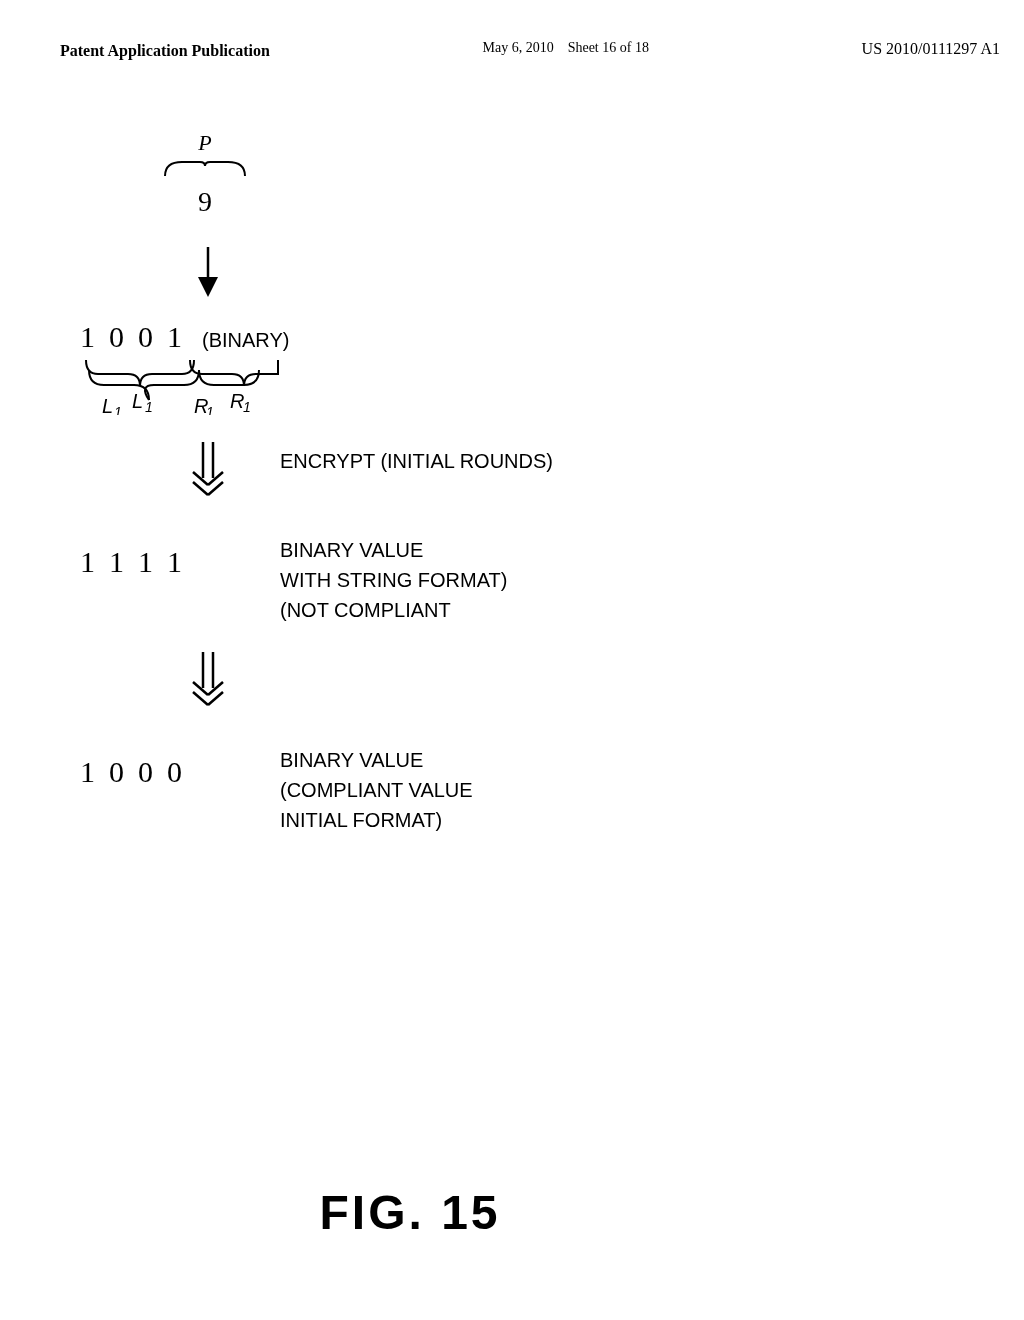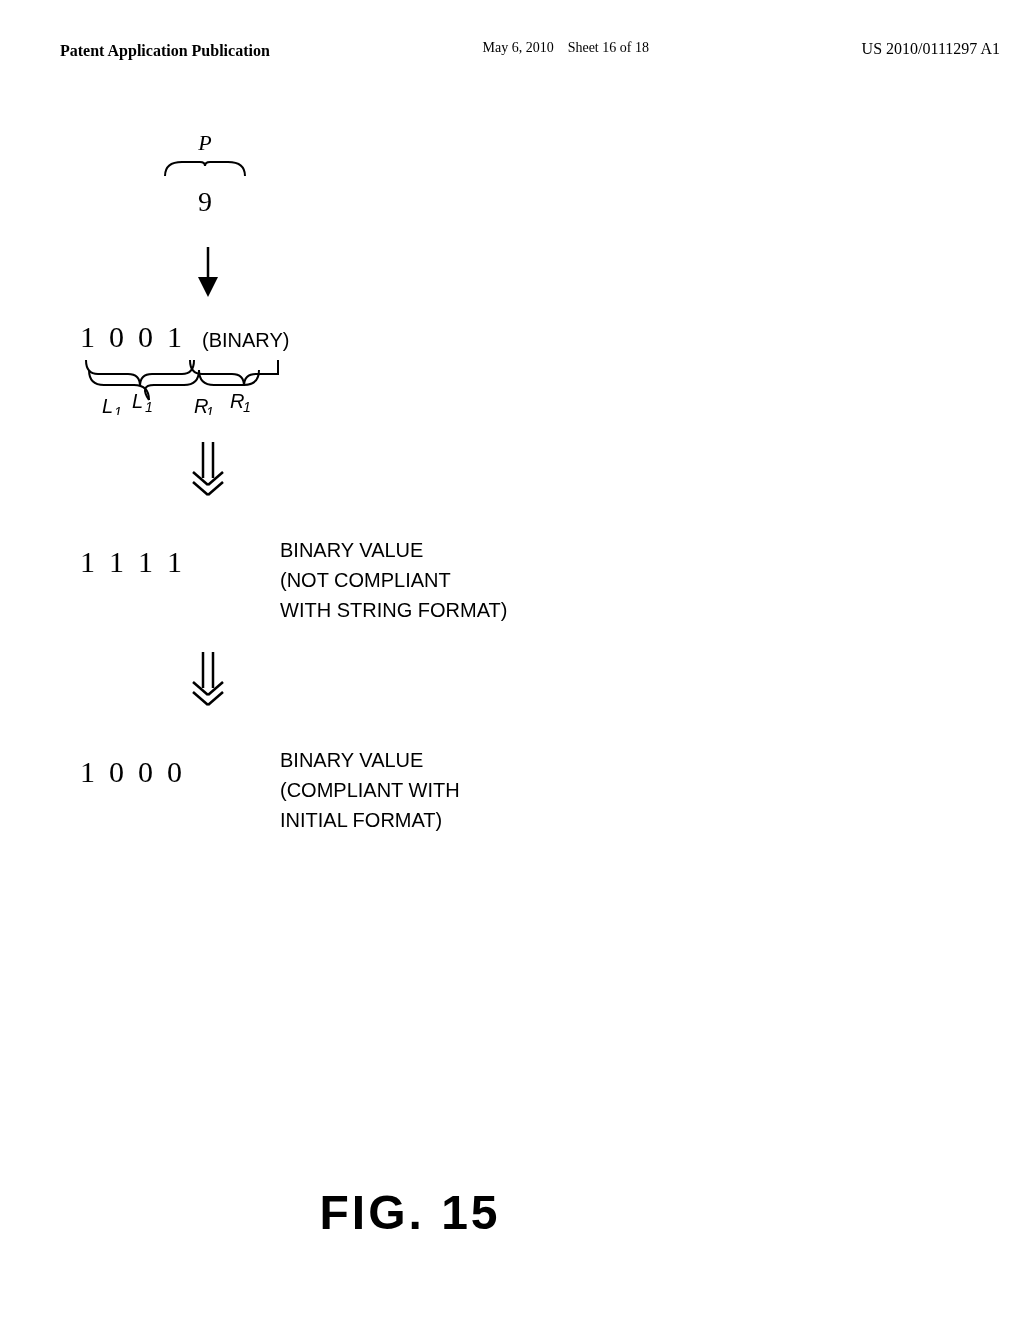--- a/index.html
+++ b/index.html
@@ -261,34 +261,37 @@
 
       <line x1="5" y1="42" x2="20" y2="55" stroke="#000" stroke-width="2.5"></line>
 
       <line x1="35" y1="42" x2="20" y2="55" stroke="#000" stroke-width="2.5"></line>
 
       <line x1="5" y1="32" x2="20" y2="45" stroke="#000" stroke-width="2.5"></line>
       <line x1="35" y1="32" x2="20" y2="45" stroke="#000" stroke-width="2.5"></line>
     </svg>
   </div>
 
+  <div class="encrypt-label-1">
+    <span>ENCRYPT (INITIAL ROUNDS)</span>
+  </div>
 
   <div class="binary-row-2">
     <div class="binary-digits-2">
       <span>1</span>
       <span>1</span>
       <span>1</span>
       <span>1</span>
     </div>
   </div>
 
   <div class="binary-desc-1">
     <div>BINARY VALUE</div>
+    <div>WITH STRING FORMAT)</div>
     <div>(NOT COMPLIANT</div>
-    <div>WITH STRING FORMAT)</div>
   </div>
 
   <div class="arrow3-section">
     <svg width="45" height="60" viewBox="0 0 45 60" xmlns="http://www.w3.org/2000/svg">
       <line x1="15" y1="2" x2="15" y2="38" stroke="#000" stroke-width="2.5"></line>
       <line x1="25" y1="2" x2="25" y2="38" stroke="#000" stroke-width="2.5"></line>
       <line x1="5" y1="42" x2="20" y2="55" stroke="#000" stroke-width="2.5"></line>
       <line x1="35" y1="42" x2="20" y2="55" stroke="#000" stroke-width="2.5"></line>
       <line x1="5" y1="32" x2="20" y2="45" stroke="#000" stroke-width="2.5"></line>
       <line x1="35" y1="32" x2="20" y2="45" stroke="#000" stroke-width="2.5"></line>
@@ -300,21 +303,21 @@
     <div class="binary-digits-3">
       <span>1</span>
       <span>0</span>
       <span>0</span>
       <span>0</span>
     </div>
   </div>
 
   <div class="binary-desc-2">
     <div>BINARY VALUE</div>
-    <div>(COMPLIANT WITH</div>
+    <div>(COMPLIANT VALUE</div>
     <div>INITIAL FORMAT)</div>
   </div>
 
 </div>
 
 <div style="position:absolute; bottom:80px; left:0; width:820px; text-align:center;">
   <span style="font-size:48px; font-weight:bold; font-family:Arial,sans-serif; letter-spacing:3px;">FIG. 15</span>
 </div>
 
 </body></html>

